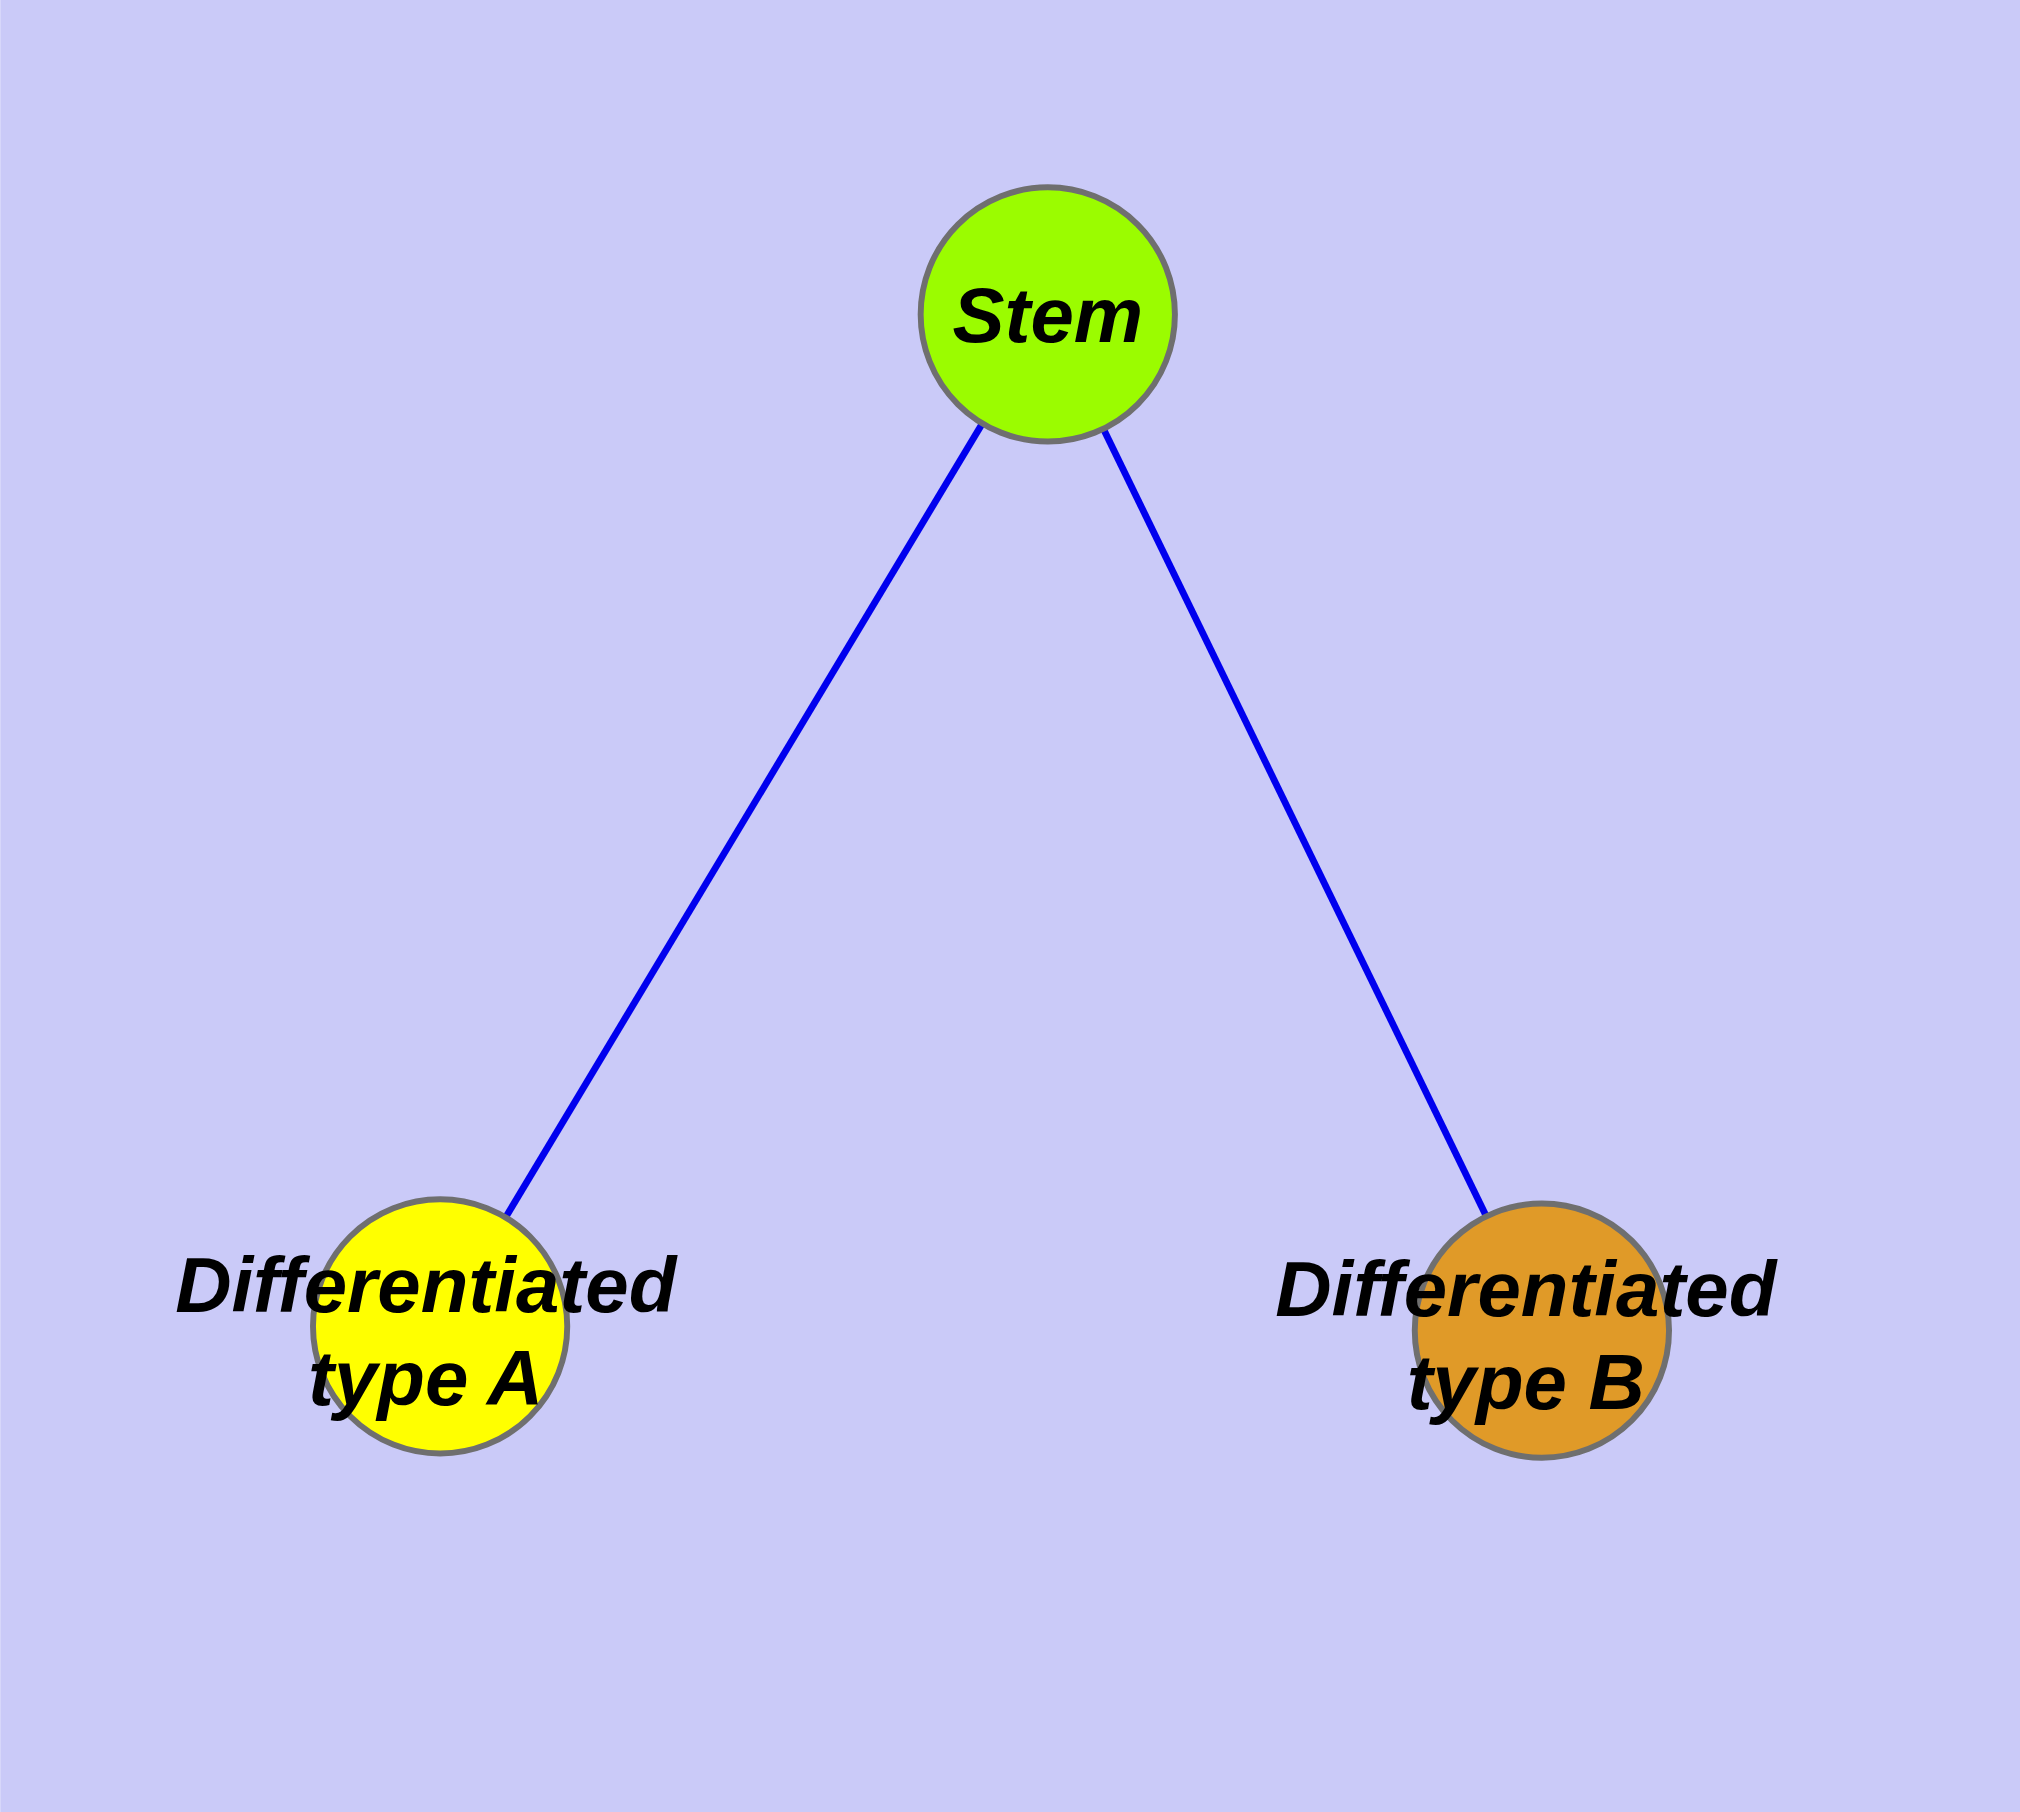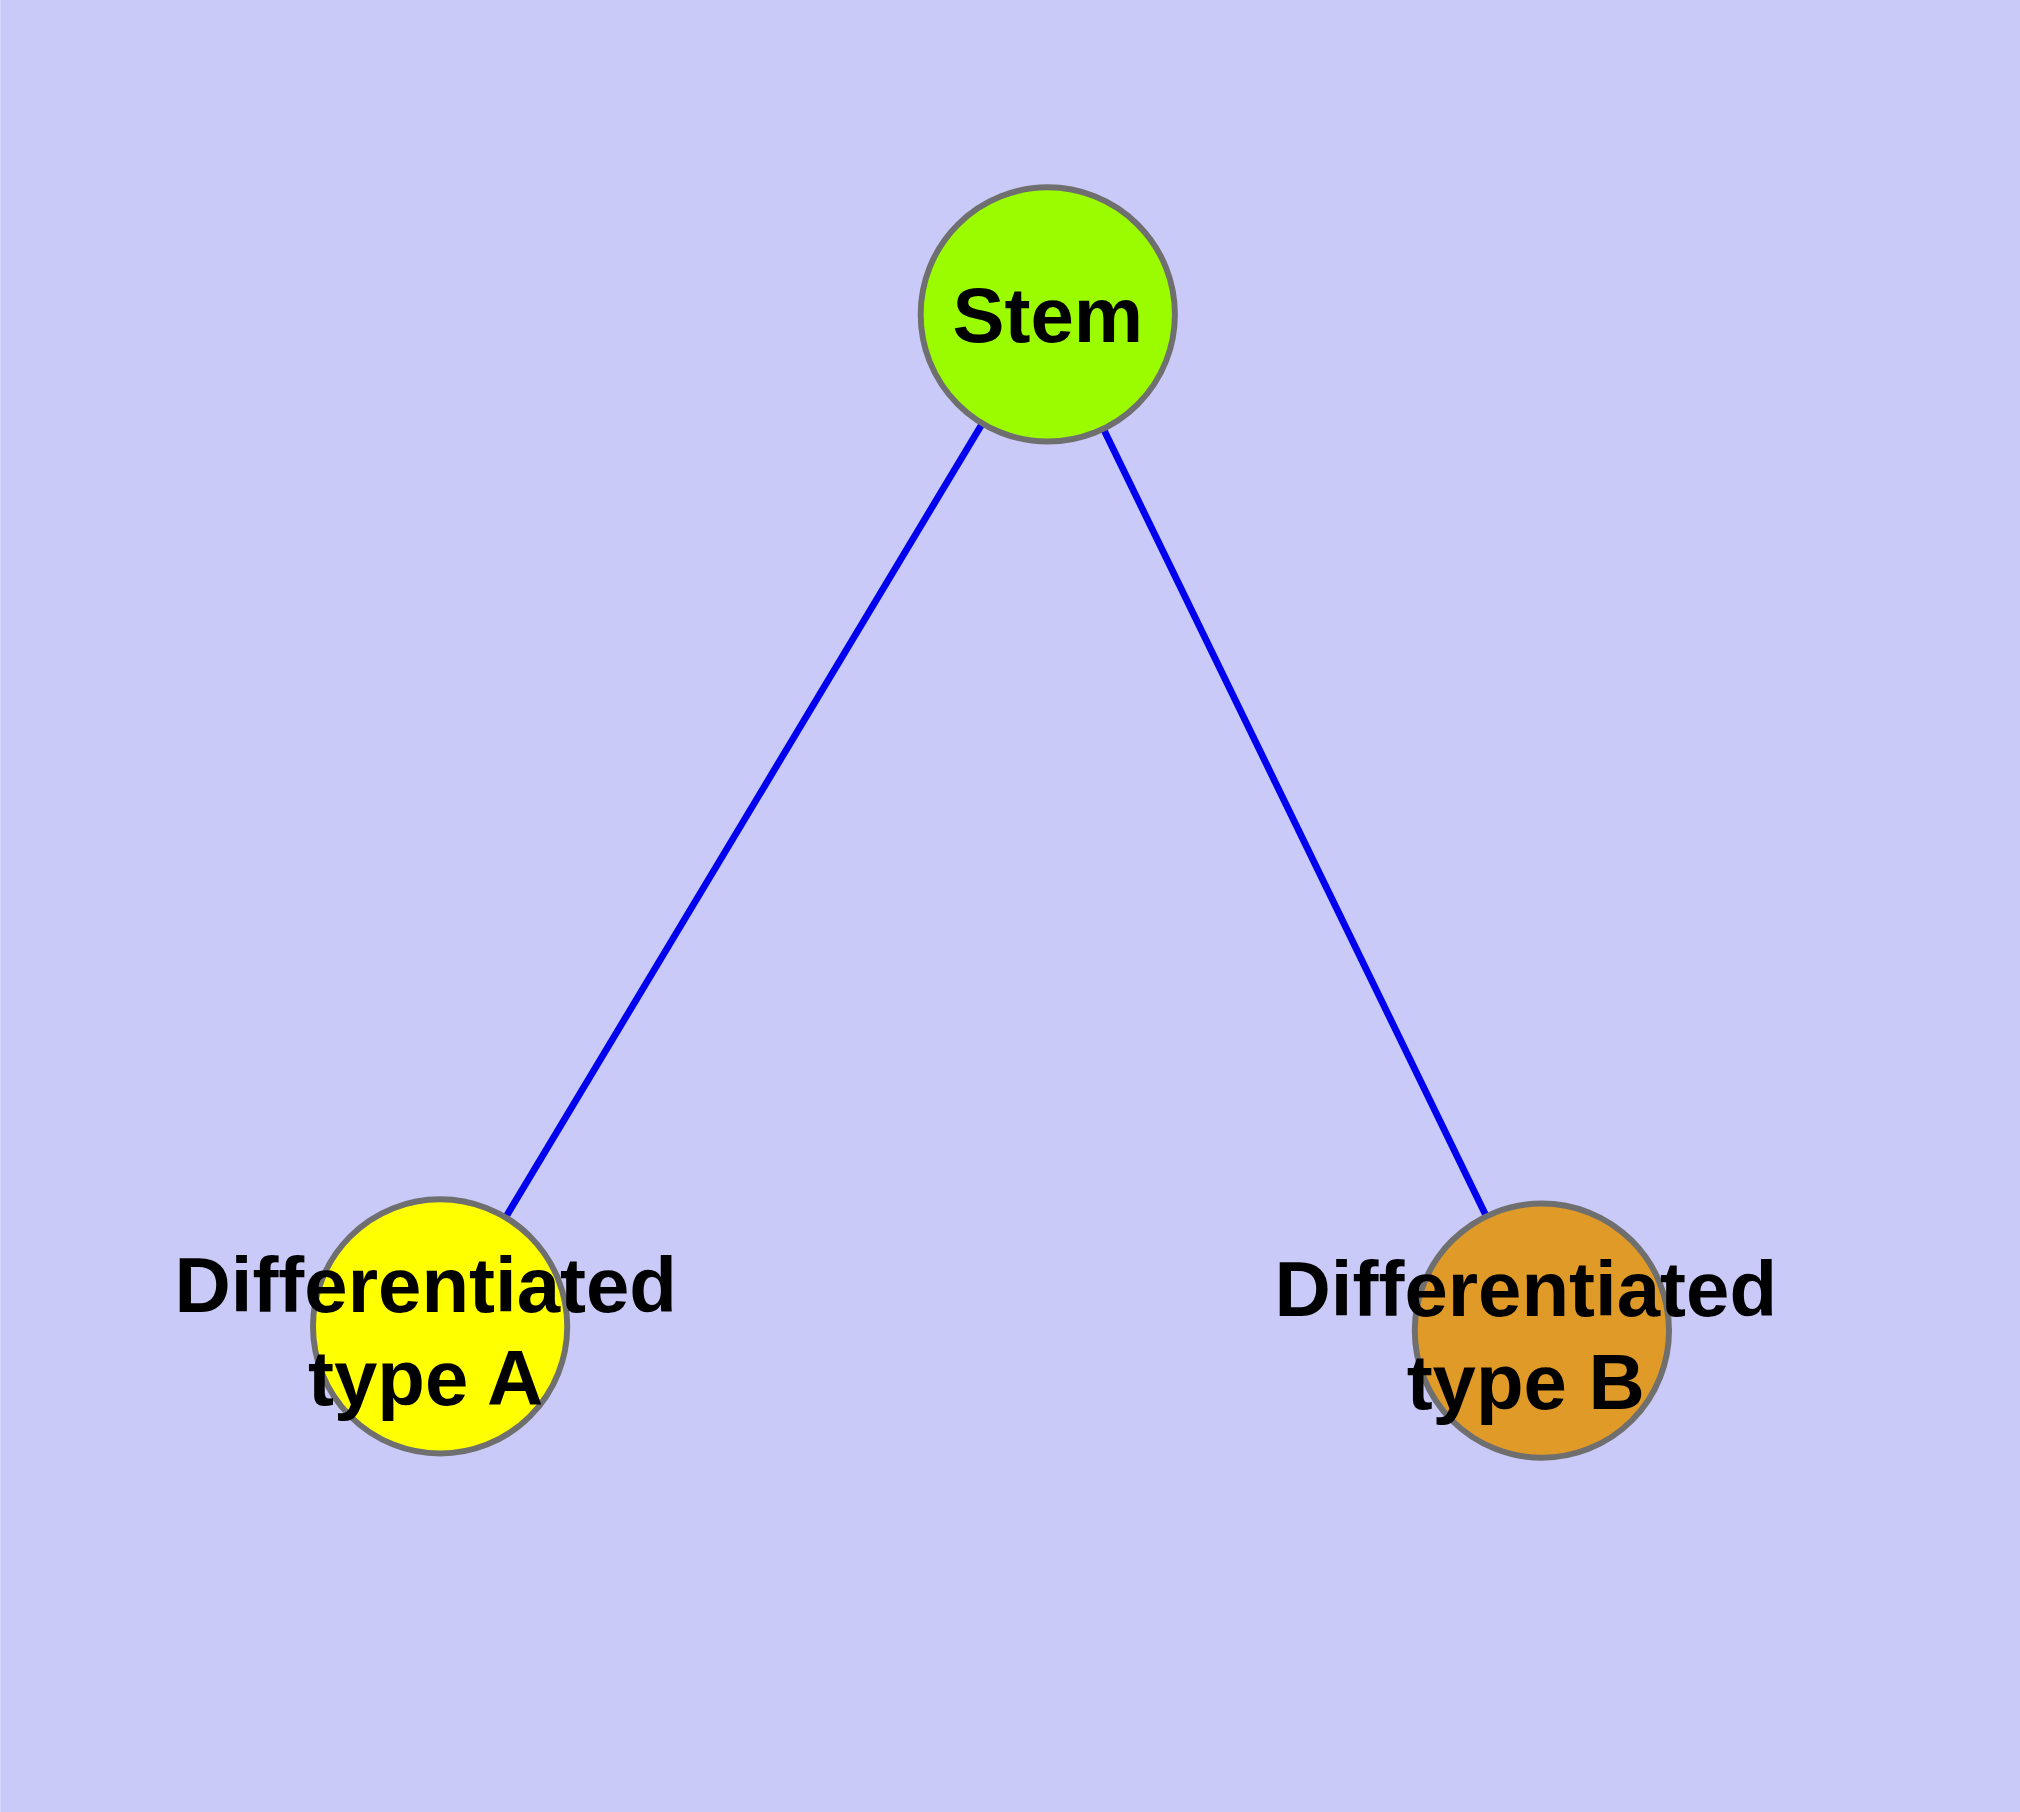--- a/index.html
+++ b/index.html
@@ -7,20 +7,21 @@
     padding: 0;
     width: 2021px;
     height: 1812px;
     overflow: hidden;
     font-family: "Liberation Sans", sans-serif;
   }
   #stage {
     position: relative;
     width: 2021px;
     height: 1326px;
+    font-style: italic;
   }
   svg { display: block; }
   .edge {
     stroke-width: 8px;
     fill: none;
   }
   .node-circle {
     stroke-width: 7px;
   }
   .node-label {

